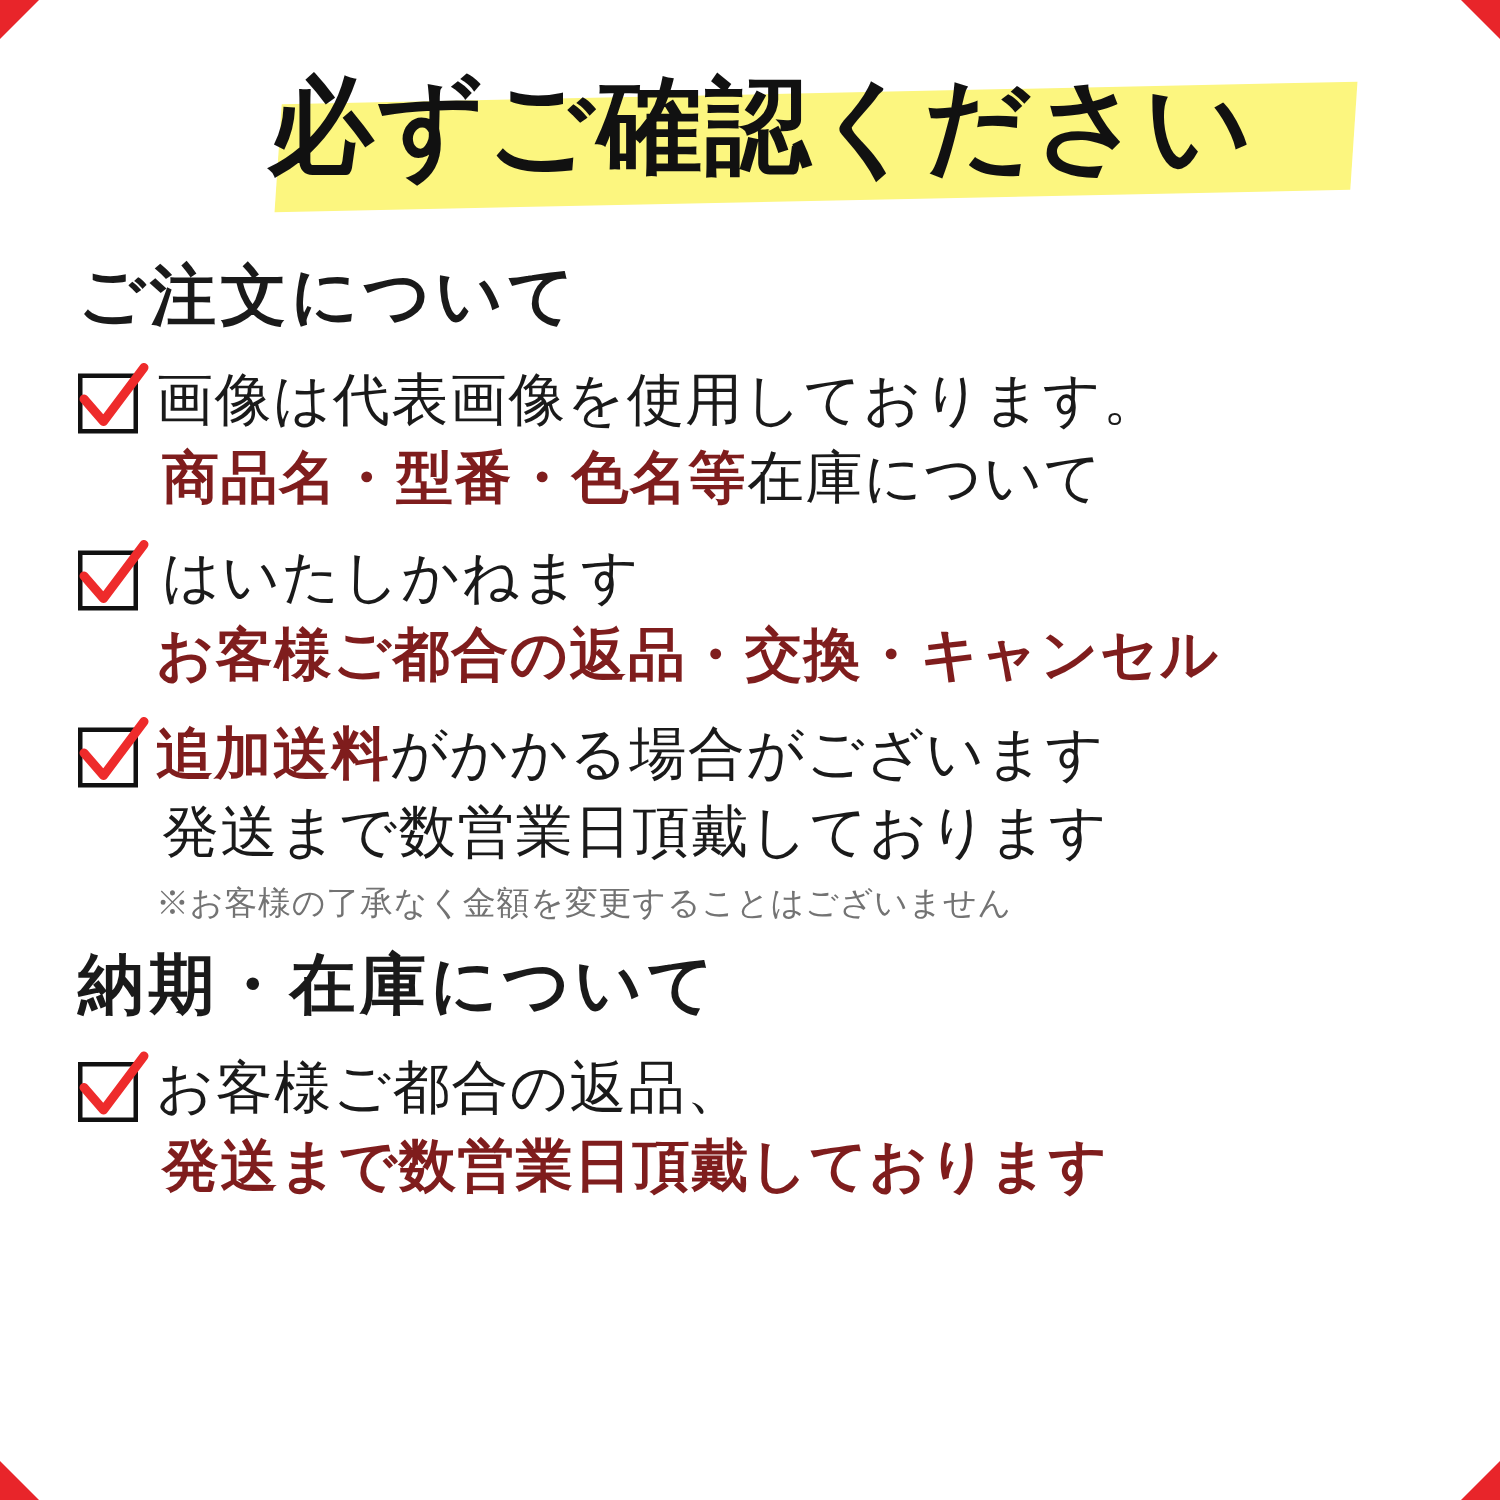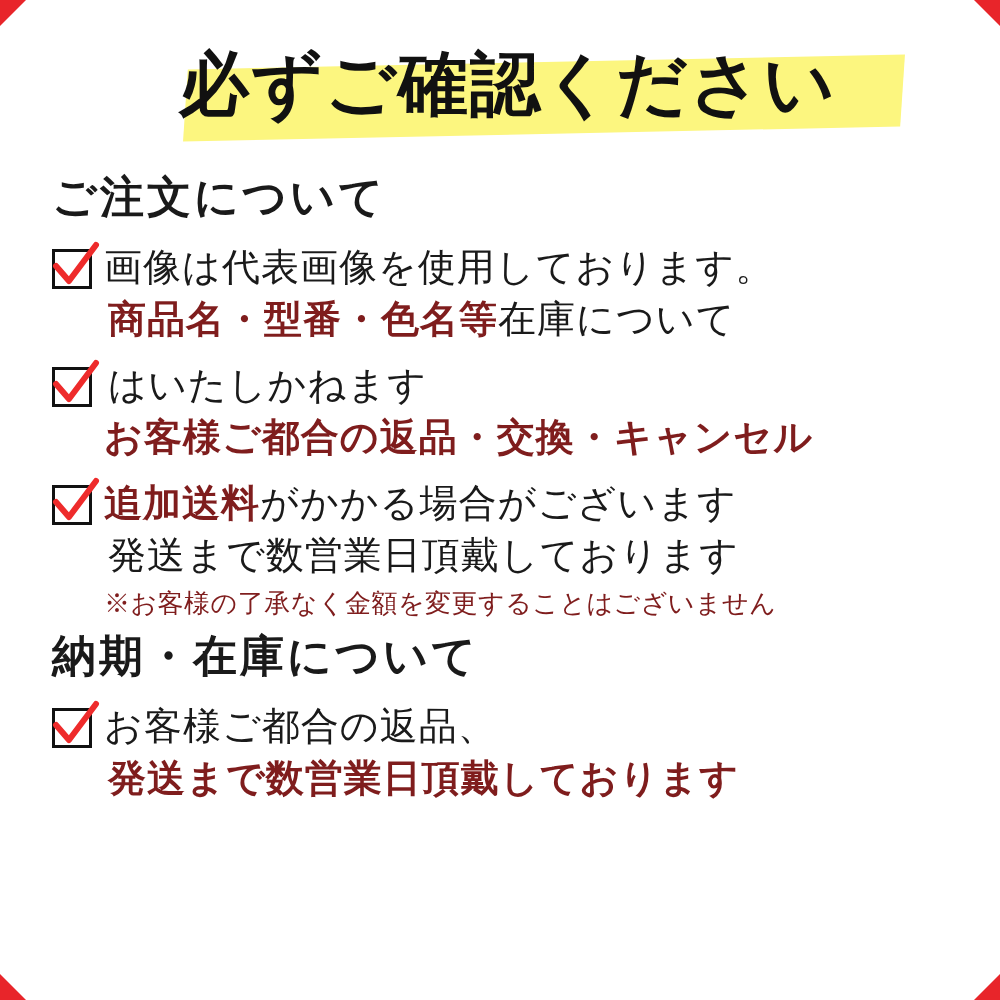--- a/index.html
+++ b/index.html
@@ -130,23 +130,23 @@
     font-family: Liberation Sans, sans-serif;
   }
   .line.indent {
     padding-left: 4px;
   }
   .red {
     color: #7f1d1d;
     font-weight: bold;
   }
   .note {
-    font-size: 26px;
+    font-size: 22px;
     line-height: 40px;
-    color: #7f1d1d;
+    color: #737373;
     letter-spacing: 0.5px;
     white-space: nowrap;
     margin-top: 2px;
     font-family: "DejaVu Serif", "Liberation Serif", serif;
   }
 </style>
 </head>
 <body>
 
 <div class="corner corner-tl"></div>

